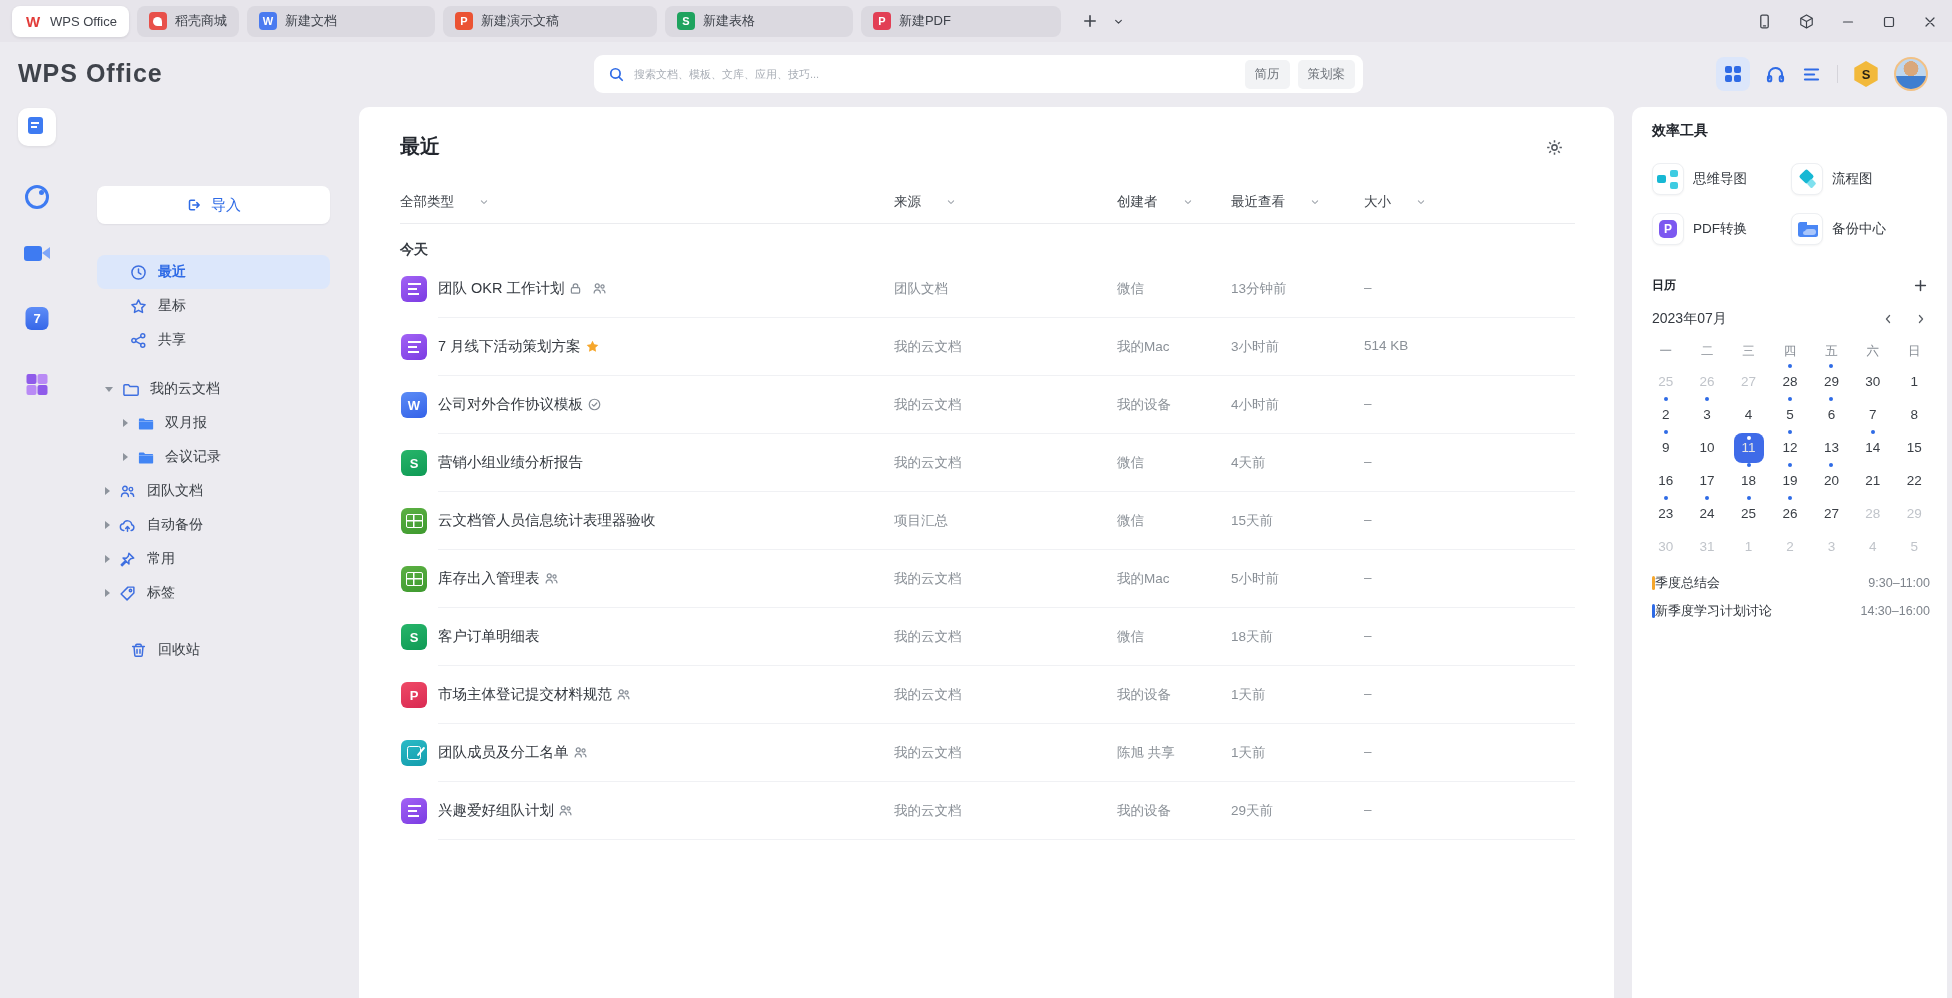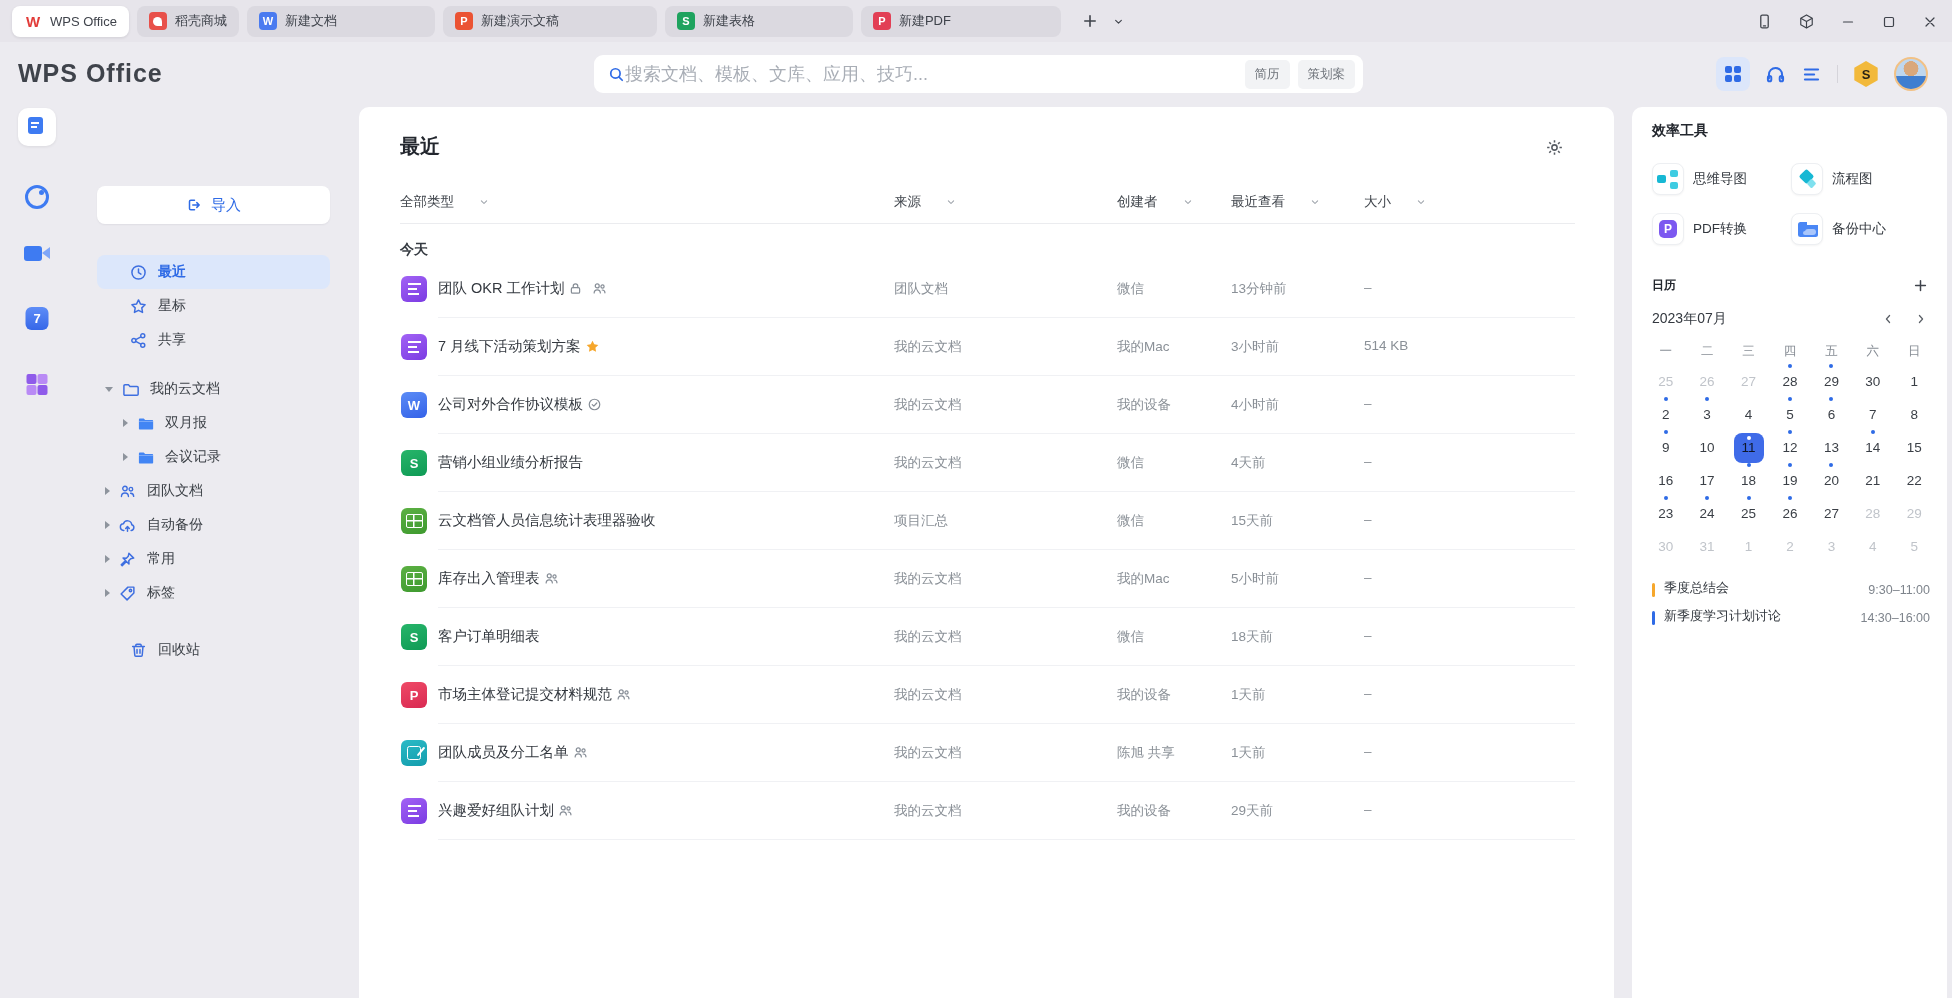--- a/index.html
+++ b/index.html
@@ -19,21 +19,21 @@
   .tico.docer::before{content:"";width:9px;height:9px;background:#fff;border-radius:80% 0 80% 80%;transform:rotate(90deg)}
   .tico.writer{background:#4A7BF0}.tico.writer::before{content:"W"}
   .tico.pres{background:#EB5333}.tico.pres::before{content:"P"}
   .tico.sheet{background:#1EA35E}.tico.sheet::before{content:"S"}
   .tico.pdf{background:#E23F55}.tico.pdf::before{content:"P"}
   .newtab{position:absolute;left:1082px;top:13px;color:#3F434B;display:flex;gap:14px;align-items:center}
   .wctrl{position:absolute;right:14px;top:13px;display:flex;gap:25px;align-items:center;color:#3F434B}
   
   .logo{position:absolute;left:18px;top:59px;font-size:25px;font-weight:700;color:#3F434B;letter-spacing:1px}
   .search{position:absolute;left:594px;top:55px;width:769px;height:38px;background:#fff;border-radius:9px;display:flex;align-items:center;padding:0 8px 0 14px}
-  .search input{flex:1;border:0;outline:0;font-size:18px;color:#33383F;background:transparent}
+  .search input{flex:1;border:0;outline:0;font-size:11px;color:#33383F;margin-left:9px;background:transparent}
   .search input::placeholder{color:#A9AEB6}
   .stag{background:#F2F3F5;border-radius:5px;padding:6px 10px;font-size:12.5px;color:#6E737A;margin-left:8px;flex:none;cursor:default}
   .hicons{position:absolute;left:1716px;top:57px;height:34px;display:flex;align-items:center;gap:15px}
   .apps-tile{width:34px;height:34px;background:#DCE6FA;border-radius:8px;position:relative}
   .apps-tile::before{content:"";position:absolute;left:9px;top:9px;width:7px;height:7px;border-radius:2px;background:#2F6BE6;box-shadow:9px 0 0 #2F6BE6,0 9px 0 #2F6BE6,9px 9px 0 #2F6BE6}
   .hdiv{width:1px;height:18px;background:#D5D4DA}
   .vip{width:26px;height:26px;background:#F2B93B;clip-path:polygon(50% 0,95% 26%,95% 74%,50% 100%,5% 74%,5% 26%);position:relative}
   .vip::after{content:"S";position:absolute;inset:0;display:flex;align-items:center;justify-content:center;font-size:13px;font-weight:800;color:#2A2416}
   .avatar{width:34px;height:34px;border-radius:50%;border:2px solid #F2C185;
     background:radial-gradient(circle at 50% 32%,#D9A87C 0 29%,transparent 30%),linear-gradient(#BFD7EE 0 55%,#3F7ED0 55%)}
@@ -118,24 +118,24 @@
   .g-backup::after{content:"";position:absolute;left:13px;top:15px;width:11px;height:6px;background:#A9C6FB;border-radius:5px;box-shadow:-3px 1px 0 -1px #A9C6FB}
   .cal-h{position:absolute;left:20px;top:170px;width:276px;display:flex;justify-content:space-between;align-items:center}
   .cal-title{font-size:12px;font-weight:600;color:#23272E}
   .cal-m{position:absolute;left:20px;top:203px;width:276px;display:flex;align-items:center;font-size:14px;color:#33383F}
   .cal-arrows{margin-left:auto;display:flex;gap:19px;color:#5A5F66}
   .cal-w{position:absolute;left:13px;top:236px;width:290px;display:grid;grid-template-columns:repeat(7,1fr);justify-items:center;font-size:12.5px;color:#878D95}
   .cal-g{position:absolute;left:13px;top:258px;width:290px;display:grid;grid-template-columns:repeat(7,1fr)}
   .day{position:relative;width:30px;height:30px;margin:1.5px auto;display:flex;align-items:center;justify-content:center;font-size:13.5px;color:#3A3F46;border-radius:8px;cursor:default}
   .day.muted{color:#C0C4CA}
   .day.dot::before{content:"";position:absolute;top:-3px;left:50%;transform:translateX(-50%);width:4px;height:4px;border-radius:50%;background:#2F6BE6}
-  .day.sel{background:#3F6BE8;color:#0f172a}
+  .day.sel{background:#3F6BE8;color:#e5e5e5}
   .day.sel.dot::before{background:#fff;top:3px}
   .sched{position:absolute;left:20px;top:462px;width:278px}
-  .sch-item{display:flex;align-items:flex-end;gap:9px;height:28px;font-size:13px;color:#33383F;cursor:default}
+  .sch-item{display:flex;align-items:center;height:28px;font-size:13px;color:#33383F;cursor:default}
   .bar{width:3px;height:14px;border-radius:2px;flex:none}
   .bar.orange{background:#F6A72C}.bar.blue{background:#2F6BE6}
   .sch-time{margin-left:auto;color:#7E848C;font-size:12.5px}
 </style>
 </head>
 <body>
 
 <svg width="0" height="0" style="position:absolute">
   <defs>
     <symbol id="i-people" viewBox="0 0 16 16">

